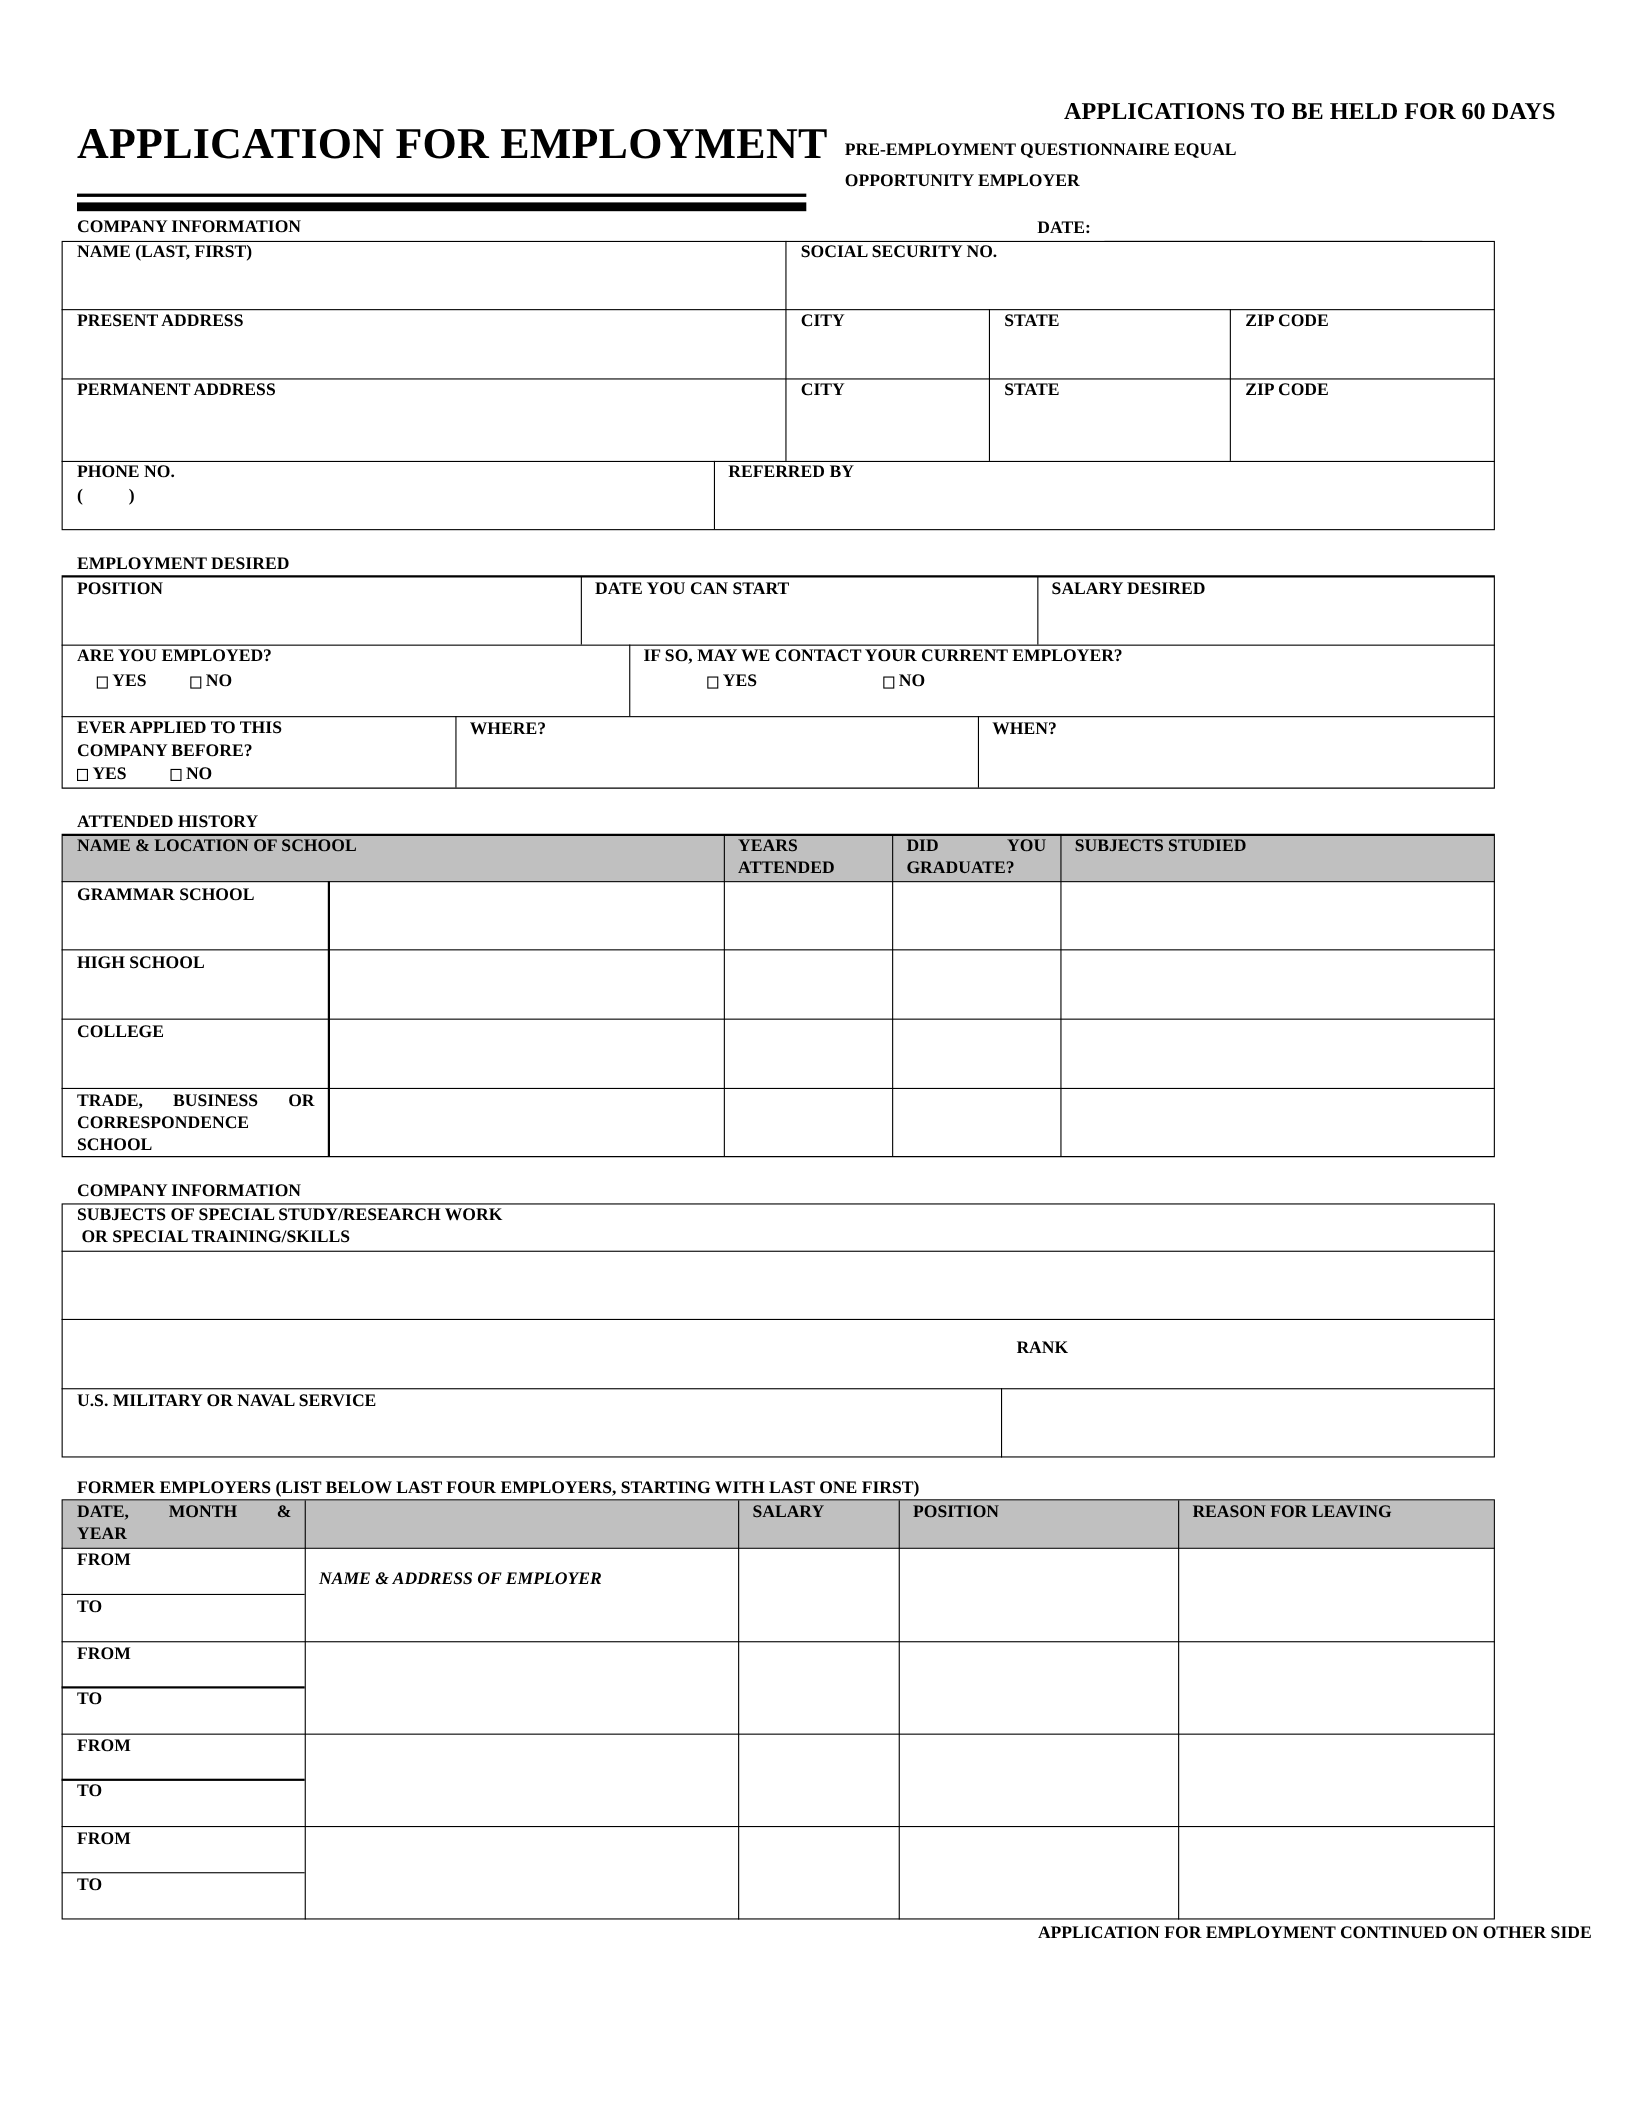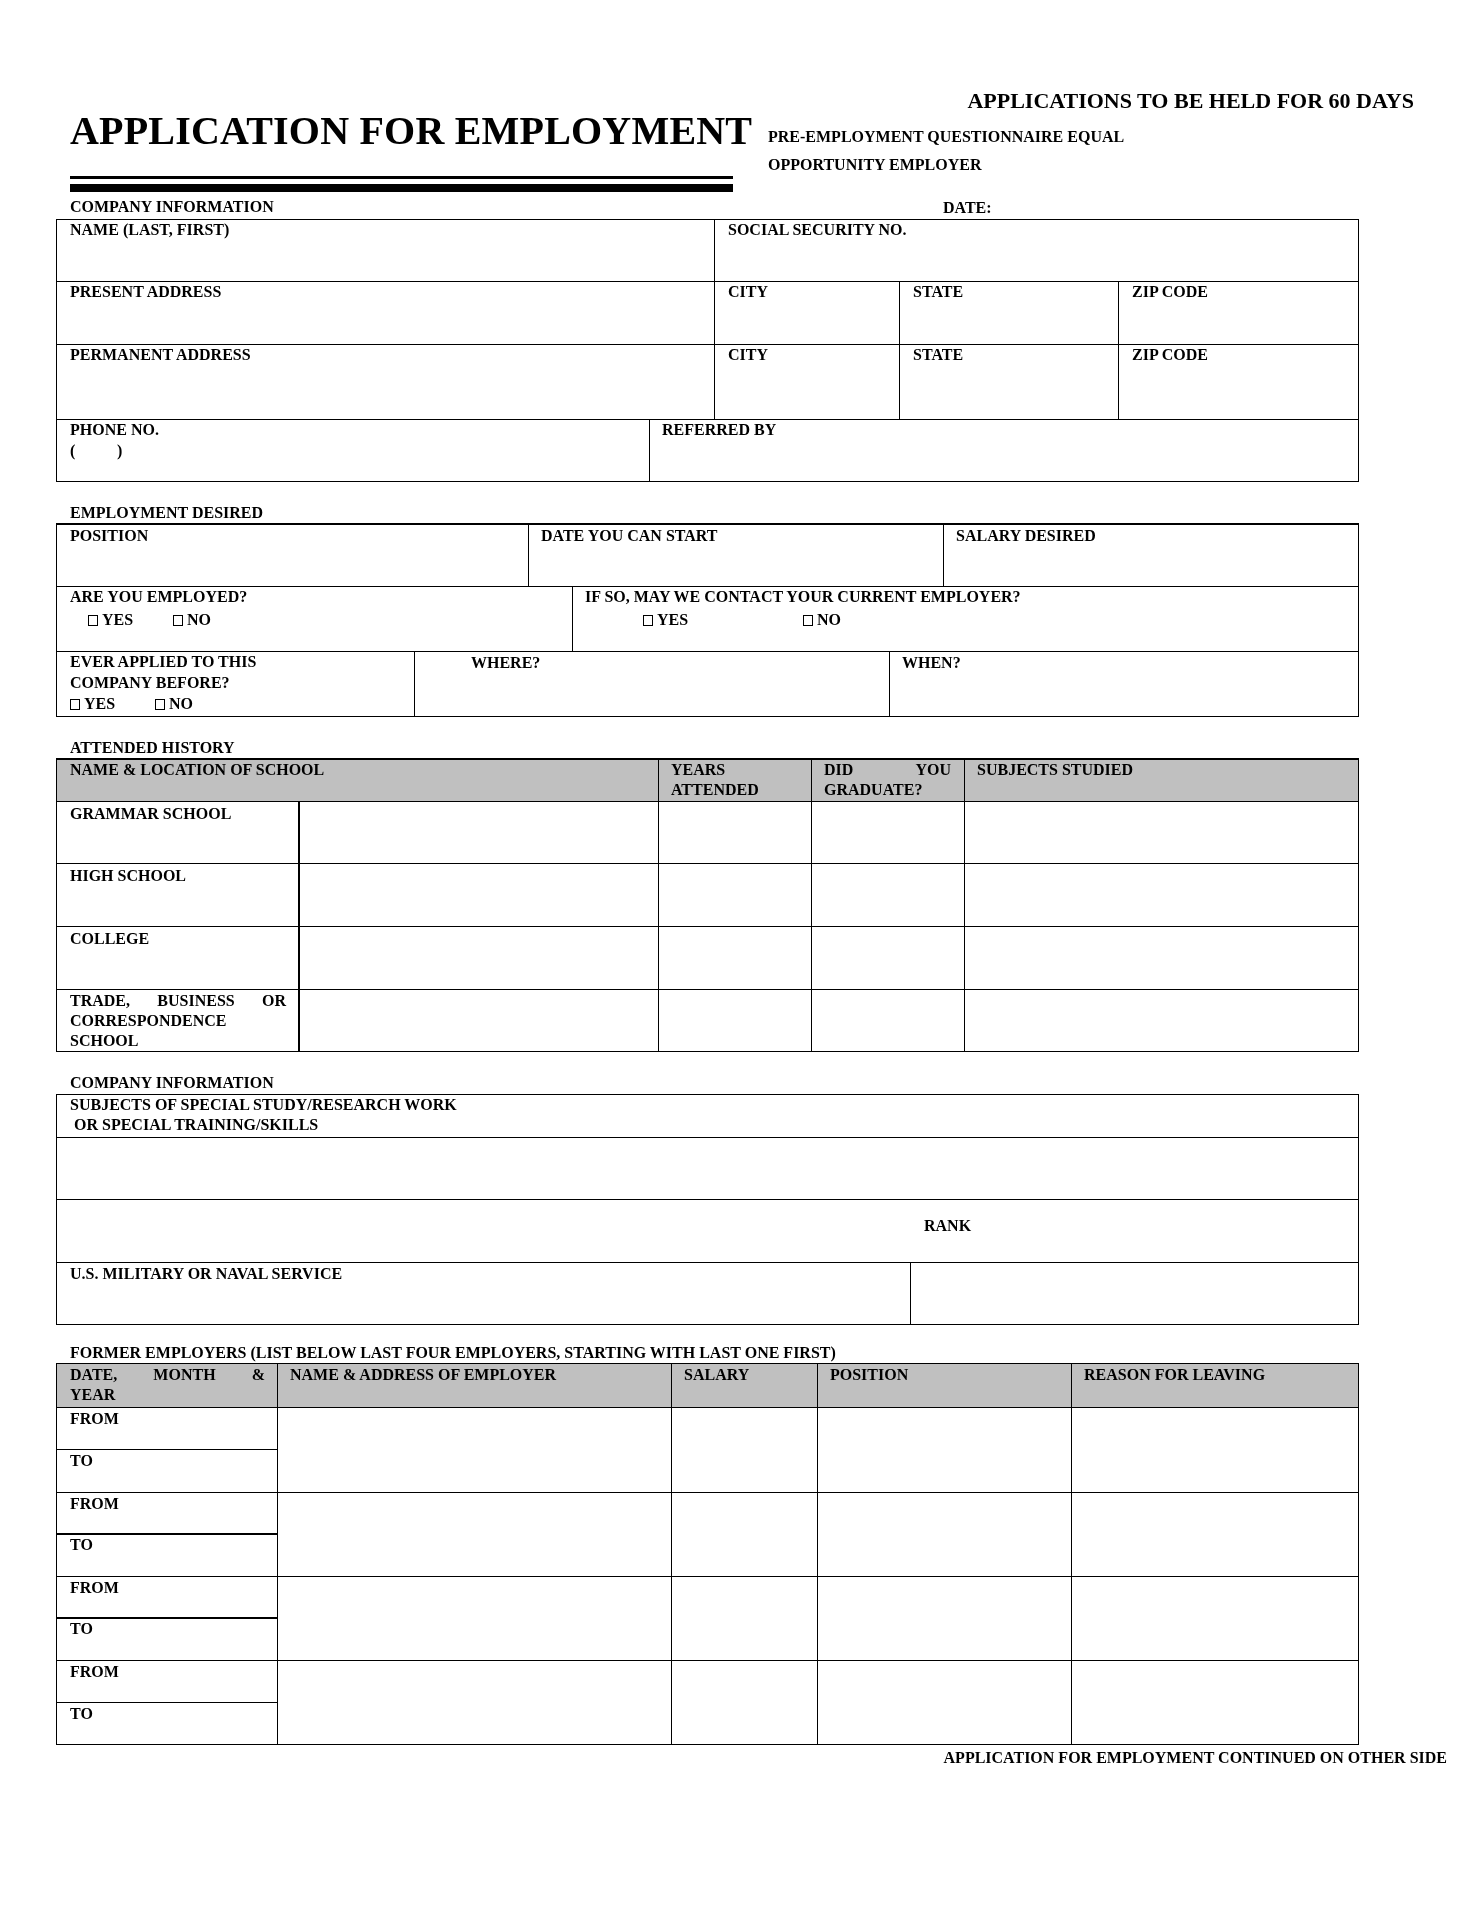--- a/index.html
+++ b/index.html
@@ -140,21 +140,21 @@
       <span class="cb"></span>
       <span>YES</span>
     </span>
 </div>
 <div class="abs" style="left:155px; top:694px;">
   <span class="opt">
       <span class="cb"></span>
       <span>NO</span>
     </span>
 </div>
-<div class="field" style="left:416px; top:653px; width:372px; height:62px;margin-left:44px;">
+<div class="field" style="left:416px; top:653px; width:372px; height:62px;">
   <div class="lbl" style="left:11px; top:0px;">WHERE?</div>
 </div>
 <div class="field" style="left:891px; top:653px; width:467px; height:62px;">
   <div class="lbl" style="left:11px; top:0px;">WHEN?</div>
 </div>
 
 <div class="sect" style="top:739px">ATTENDED HISTORY</div>
 <div class="gray" style="left:57px; top:760px; width:1301px; height:41px;"></div>
 <div class="box" style="top:758px; height:294px; border-top-width:2.5px;"></div>
 <div class="hl" style="left:56px; width:1303px; top:801px;"></div>
@@ -237,21 +237,21 @@
 <div class="vl" style="left:671px; top:1364px; height:381px;"></div>
 <div class="vl" style="left:817px; top:1364px; height:381px;"></div>
 <div class="vl" style="left:1071px; top:1364px; height:381px;"></div>
 
 <div class="lbl" style="left:70px; top:1365px; width:195px; display:flex; justify-content:space-between;">
   <span>DATE,</span>
   <span>MONTH</span>
   <span>&amp;</span>
 </div>
 <div class="lbl" style="left:70px; top:1385px;">YEAR</div>
-<div class="lbl" style="left:290px; top:1365px;">NAME &amp; ADDRESS OF EMPLOYER</div>
+<div class="lbl" style="left:290px; top:1426px;font-style:italic;">NAME &amp; ADDRESS OF EMPLOYER</div>
 <div class="lbl" style="left:684px; top:1365px;">SALARY</div>
 <div class="lbl" style="left:830px; top:1365px;">POSITION</div>
 <div class="lbl" style="left:1084px; top:1365px;">REASON FOR LEAVING</div>
 
 <div class="field" style="left:57px; top:1409px; width:219px; height:39px;">
   <div class="lbl" style="left:13px; top:0px;">FROM</div>
 </div>
 <div class="field" style="left:57px; top:1451px; width:219px; height:40px;">
   <div class="lbl" style="left:13px; top:0px;">TO</div>
 </div>

